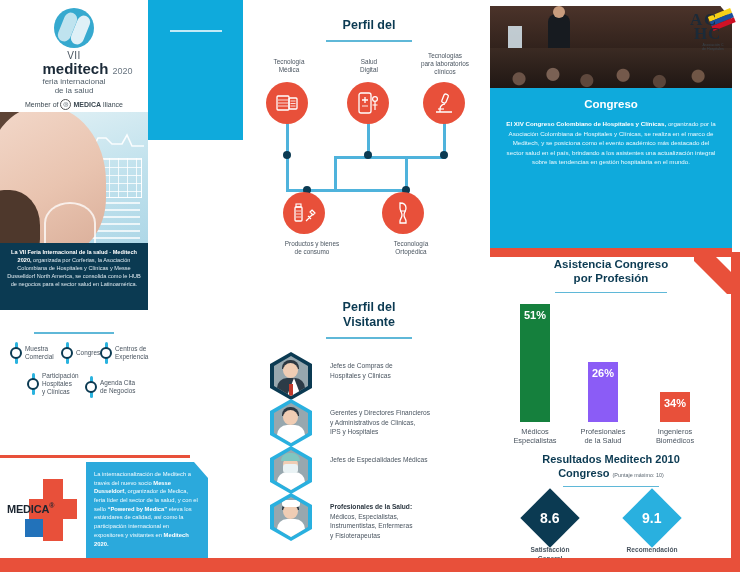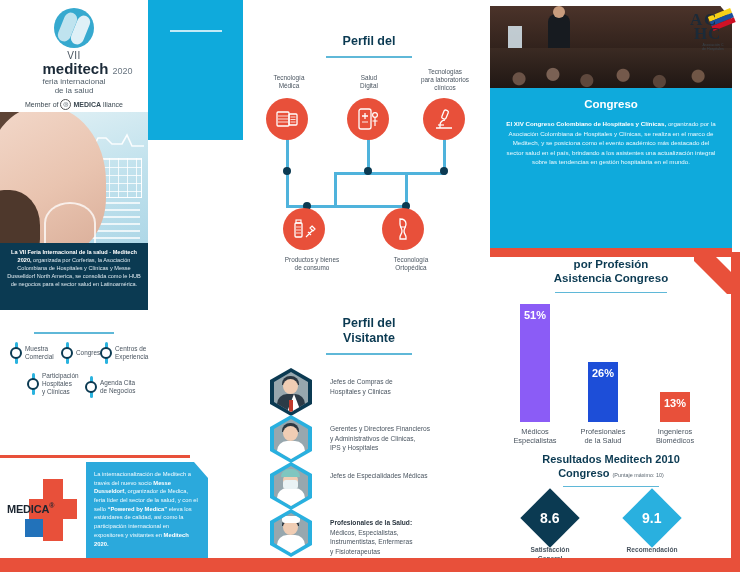--- a/index.html
+++ b/index.html
@@ -93,21 +93,21 @@
   .socio-text b{font-weight:bold;color:#fff;}
 
   
   .date-panel{position:absolute;left:148px;top:0;width:95px;height:140px;background:#0FAADC;
      color:#fff;text-align:center;padding-top:22px;}
   .date-panel .big{font-size:15px;font-weight:bold;line-height:1.15;}
   .date-panel .rule{width:52px;height:1.5px;background:rgba(255,255,255,.75);margin:8px auto 7px;}
   .date-panel .loc{font-size:9.5px;line-height:1.25;}
 
   
-  .mid{position:absolute;left:248px;top:16px;width:242px;height:436px;}
+  .mid{position:absolute;left:248px;top:0;width:242px;height:436px;}
 
   .sect-title{text-align:center;font-size:12.5px;font-weight:bold;color:#0B3A52;line-height:1.2;}
   .sect-rule{width:86px;height:1.6px;background:#5fb8d8;margin:7px auto 0;}
 
   .expo{position:absolute;left:0;top:18px;width:242px;}
   .diagram{position:relative;width:242px;height:200px;margin-top:8px;}
   .node-lbl{position:absolute;font-size:6.4px;color:#4a5560;text-align:center;line-height:1.3;width:74px;}
   .circ{position:absolute;width:42px;height:42px;border-radius:50%;background:#E8503A;
      display:flex;align-items:center;justify-content:center;}
   .circ svg{width:24px;height:24px;}
@@ -465,35 +465,35 @@
       <p><b>El XIV Congreso Colombiano de Hospitales y Clínicas,</b><span> organizado por la Asociación Colombiana de Hospitales y Clínicas, se realiza en el marco de Meditech, y se posiciona como el evento académico más  destacado del sector salud en el país, brindando a los asistentes una actualización integral sobre las  tendencias en gestión hospitalaria en el mundo.</span></p>
     </div>
 
     <div class="red-chevron">
       <i class="bar"></i>
         <i class="diag"></i>
     </div>
 
     <div class="chart-wrap">
       <div class="chart-title">
+        <div>Asistencia Congreso</div>
         <div>por Profesión</div>
-        <div>Asistencia Congreso</div>
       </div>
       <div class="chart-rule"></div>
       <div class="bars">
         <div class="bar-col" style="left:30px;">
-          <div class="bar" id="bar0" style="height: 118px; background: #8b5cf6;">51%</div>
+          <div class="bar" id="bar0" style="height: 118px; background: #15803d;">51%</div>
           <span class="bar-cat"><span>Médicos</span><br><span>Especialistas</span></span>
         </div>
         <div class="bar-col" style="left:98px;">
-          <div class="bar" id="bar1" style="height: 60px; background: #1d4ed8;">26%</div>
+          <div class="bar" id="bar1" style="height: 60px; background: #8b5cf6;">26%</div>
           <span class="bar-cat"><span>Profesionales</span><br><span>de la Salud</span></span>
         </div>
         <div class="bar-col" style="left:170px;">
-          <div class="bar" id="bar2" style="height: 30px; background: rgb(232, 80, 58);">13%</div>
+          <div class="bar" id="bar2" style="height: 30px; background: rgb(232, 80, 58);">34%</div>
           <span class="bar-cat"><span>Ingenieros</span><br><span>Biomédicos</span></span>
         </div>
       </div>
     </div>
 
     <div class="results">
       <div class="res-title">
         <div>Resultados Meditech 2010</div>
         <div><span>Congreso</span> <span class="small">(Puntaje máximo: 10)</span></div>
       </div>

